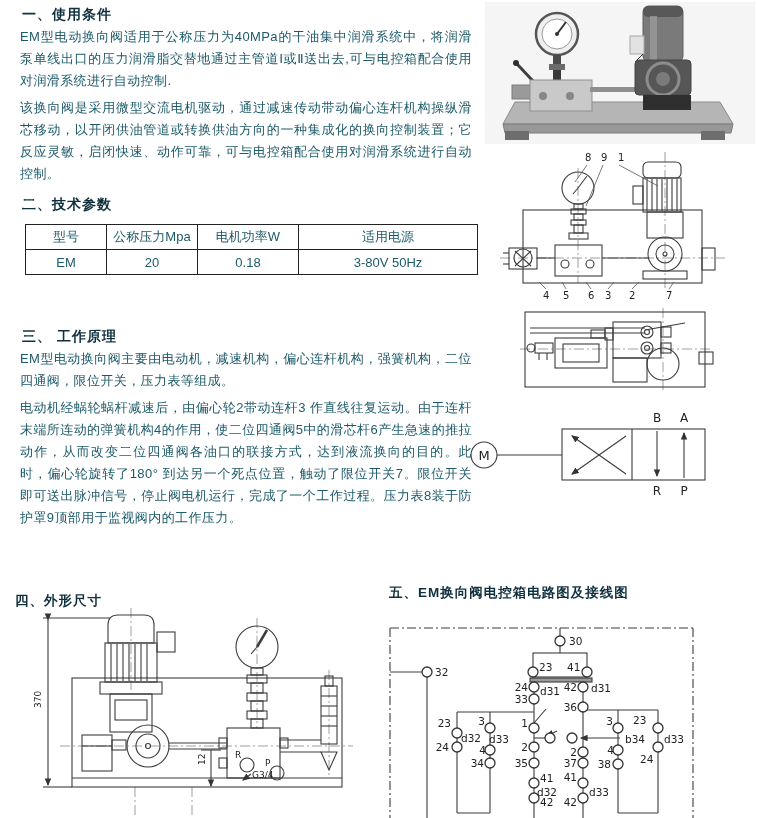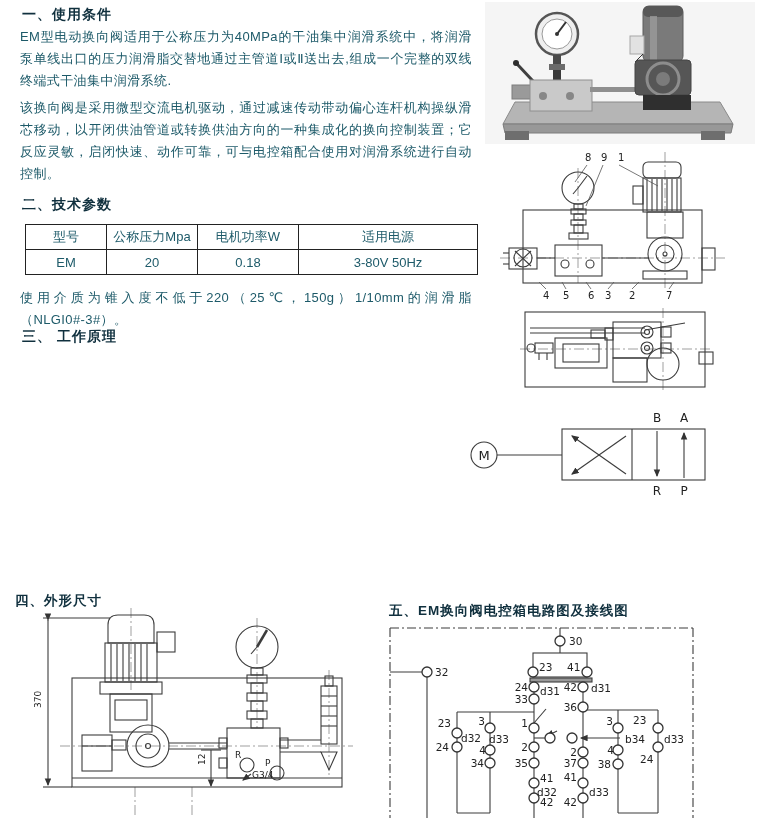--- a/index.html
+++ b/index.html
@@ -21,21 +21,21 @@
   .cl{stroke:#777;fill:none;stroke-width:.7;stroke-dasharray:10 3 2 3;}
   .nodec{fill:#fff;stroke:#333;stroke-width:1.3;}
 </style>
 </head>
 <body>
 
 <div id="page">
 
   <div class="sec-title" style="left:22px;top:6px;">一、使用条件</div>
   <div class="body-text" style="left:20px;top:26px;">
-    <p>EM型电动换向阀适用于公称压力为40MPa的干油集中润滑系统中，将润滑泵单线出口的压力润滑脂交替地通过主管道Ⅰ或Ⅱ送出去,组成一个完整的双线终端式干油集中润滑系统.</p>
+    <p>EM型电动换向阀适用于公称压力为40MPa的干油集中润滑系统中，将润滑泵单线出口的压力润滑脂交替地通过主管道Ⅰ或Ⅱ送出去,可与电控箱配合使用对润滑系统进行自动控制.</p>
     <p>该换向阀是采用微型交流电机驱动，通过减速传动带动偏心连杆机构操纵滑芯移动，以开闭供油管道或转换供油方向的一种集成化的换向控制装置；它反应灵敏，启闭快速、动作可靠，可与电控箱配合使用对润滑系统进行自动控制。</p>
   </div>
 
   <div class="sec-title" style="left:22px;top:196px;">二、技术参数</div>
 
   <table class="spec">
     <tbody>
         <tr>
       <th class="c0">型号</th>
       <th class="c1">公称压力Mpa</th>
@@ -44,24 +44,25 @@
     </tr>
     <tr>
       <td>EM</td>
       <td>20</td>
       <td>0.18</td>
       <td>3-80V 50Hz</td>
     </tr>
   </tbody>
     </table>
 
-  <div class="body-text" style="left:20px;top:287px;">使用介质为锥入度不低于220（25℃，150g）1/10mm的润滑脂（NLGI0#-3#）。</div>
 
   <div class="sec-title" style="left:22px;top:328px;text-align:right;">三、 工作原理</div>
   <div class="body-text" style="left:20px;top:348px;">
+    <p>EM型电动换向阀主要由电动机，减速机构，偏心连杆机构，强簧机构，二位四通阀，限位开关，压力表等组成。</p>
+    <p>电动机经蜗轮蜗杆减速后，由偏心轮2带动连杆3 作直线往复运动。由于连杆末端所连动的弹簧机构4的作用，使二位四通阀5中的滑芯杆6产生急速的推拉动作，从而改变二位四通阀各油口的联接方式，达到液流换向的目的。此时，偏心轮旋转了180° 到达另一个死点位置，触动了限位开关7。限位开关即可送出脉冲信号，停止阀电机运行，完成了一个工作过程。压力表8装于防护罩9顶部用于监视阀内的工作压力。</p>
   </div>
 
   <svg style="left:485px;top:2px;" width="270" height="142" viewBox="0 0 270 142">
     <rect x="0" y="0" width="270" height="142" fill="#f5f5f5"></rect>
     <polygon points="30,100 235,100 248,122 18,122" fill="#b5b5b5" stroke="#8a8a8a"></polygon>
     <polygon points="18,122 248,122 246,131 20,131" fill="#989898" stroke="#7c7c7c"></polygon>
     <rect x="20" y="129" width="24" height="9" fill="#6e6e6e"></rect>
     <rect x="216" y="129" width="24" height="9" fill="#6e6e6e"></rect>
     <g>
       <circle cx="72" cy="32" r="21" fill="#efefef" stroke="#555" stroke-width="2.5"></circle>
@@ -213,21 +214,21 @@
     <g font-size="12" text-anchor="middle">
       <text x="16" y="55" font-size="13">M</text>
       <text x="189" y="17">B</text>
       <text x="216" y="17">A</text>
       <text x="189" y="90">R</text>
       <text x="216" y="90">P</text>
     </g>
   </svg>
 
   <div class="sec-title" style="left:15px;top:584px;font-size:13.5px;margin-top:8px;">四、外形尺寸</div>
-  <div class="sec-title" style="left:389px;top:584px;font-size:13.5px;margin-top:18px;">五、EM换向阀电控箱电路图及接线图</div>
+  <div class="sec-title" style="left:389px;top:584px;font-size:13.5px;">五、EM换向阀电控箱电路图及接线图</div>
 
   <svg style="left:15px;top:600px;" width="355" height="218" viewBox="0 0 355 218">
     <defs>
       <marker id="arr2" markerWidth="8" markerHeight="8" refX="6" refY="3" orient="auto">
         <path d="M0,0 L7,3 L0,6 Z" fill="#333"></path>
       </marker>
     </defs>
     <g class="thin">
       <line class="cl" x1="116" y1="8" x2="116" y2="92"></line>
       <line class="cl" x1="242" y1="18" x2="242" y2="128"></line>

